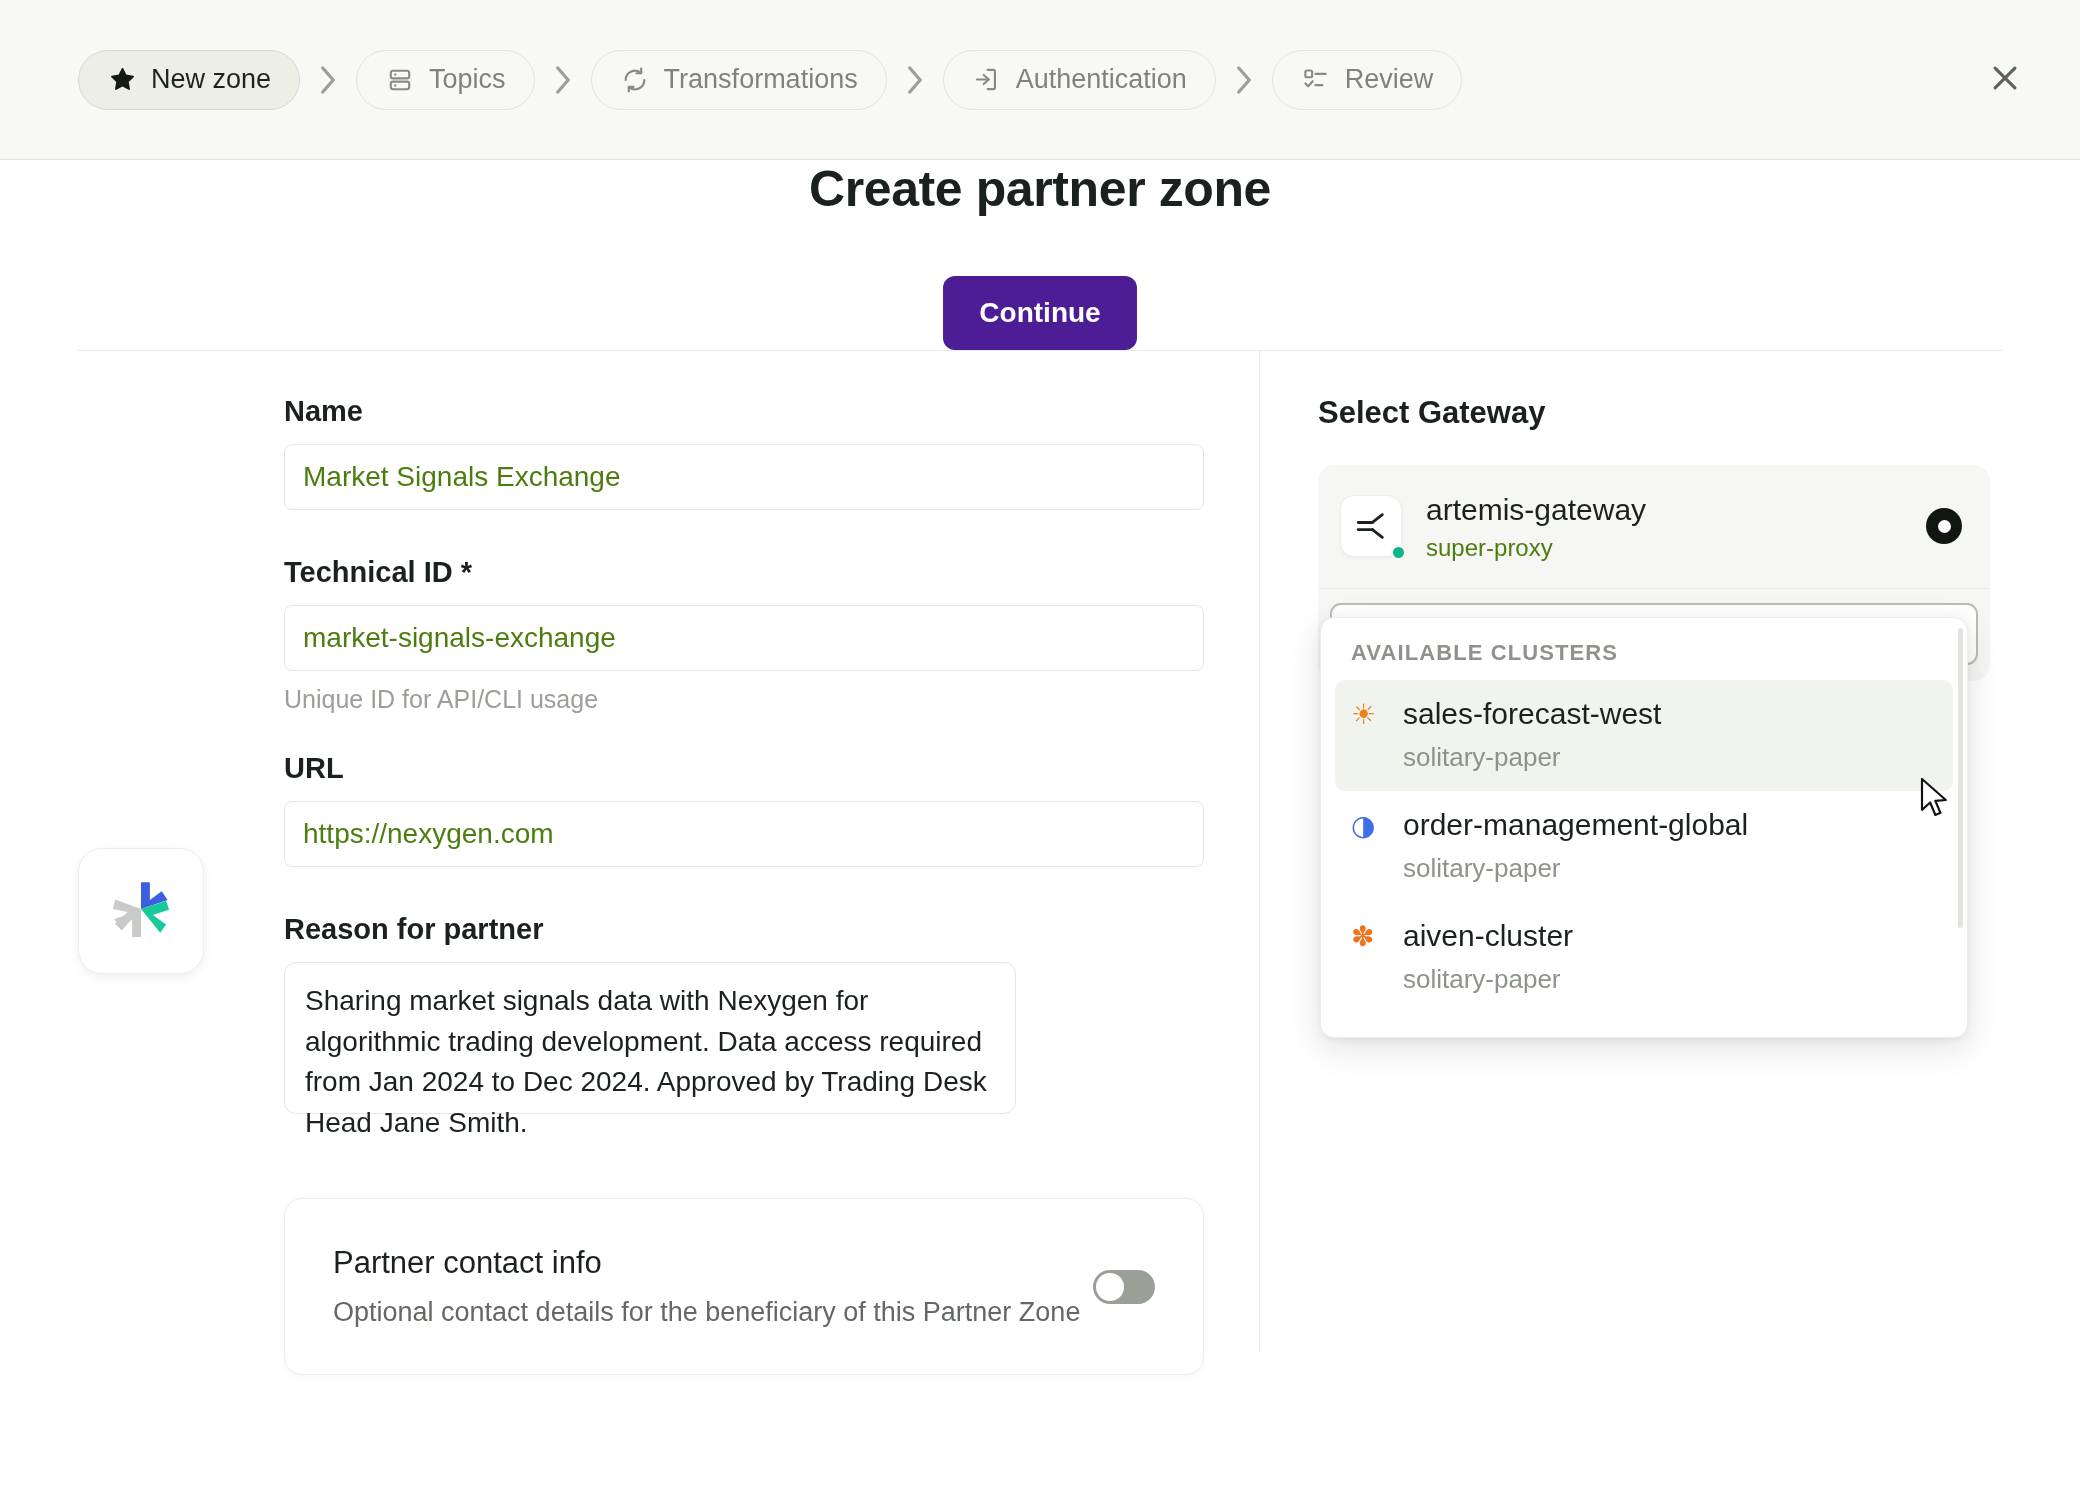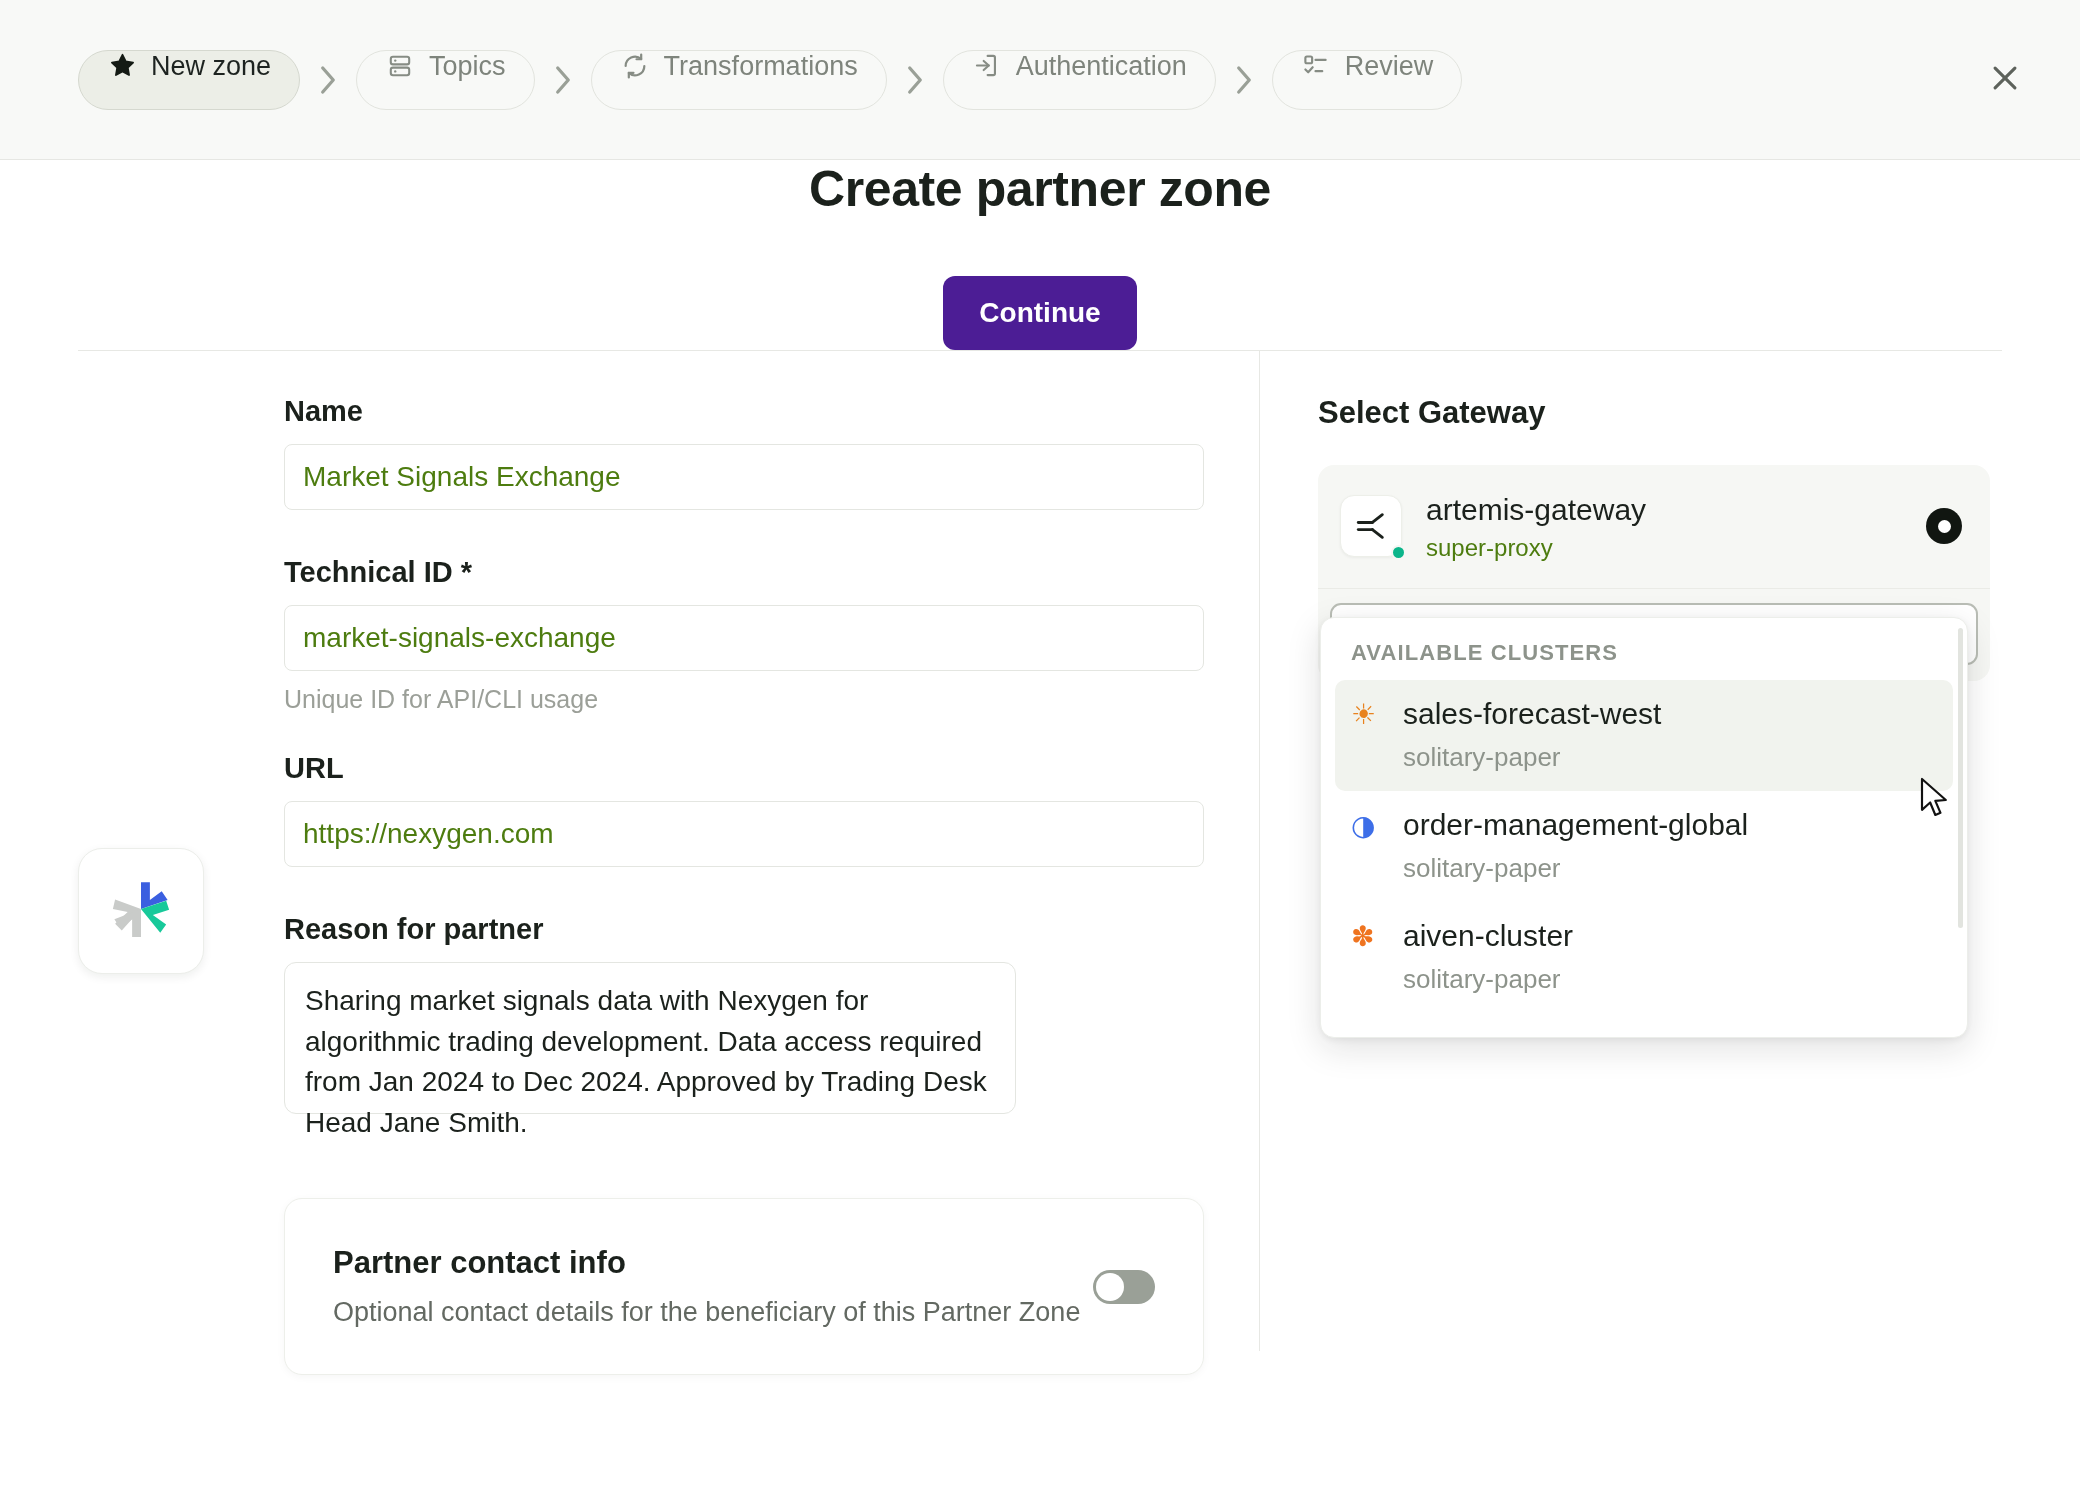--- a/index.html
+++ b/index.html
@@ -20,21 +20,21 @@
   .wizard-bar {
     position: absolute; left: 0; top: 0;
     width: 2080px; height: 160px;
     background: #f8f9f7;
     border-bottom: 1px solid #e6e7e3;
     display: flex; align-items: center;
     padding: 0 34px 0 78px;
   }
   .steps { display: flex; align-items: center; gap: 0; }
   .step {
-    display: inline-flex; gap: 14px;
+    display: inline-flex; align-items: center; gap: 14px;
     height: 60px; padding: 0 28px;
     border: 1.6px solid #e2e4de;
     border-radius: 34px;
     background: #ffffff00;
     color: #7e847c;
     font-size: 27px;
     white-space: nowrap;
   }
   .step.active {
     background: #eceee7;
@@ -123,21 +123,21 @@
   }
 
   .panel-card {
     width: 920px; margin-top: 84px;
     border: 1.4px solid #edefea; border-radius: 18px;
     background: #fff;
     box-shadow: 0 2px 8px rgba(20,25,20,.04);
     padding: 46px 48px;
     display: flex; align-items: center; justify-content: space-between;
   }
-  .panel-card h3 { font-size: 31px; font-weight: 700; color: #1b211c; margin-bottom: 16px; }
+  .panel-card h3 { font-size: 31px; font-weight: 400; color: #1b211c; margin-bottom: 16px; }
   .panel-card p { font-size: 27px; color: #62686120; color: #636962; }
 
   .toggle {
     width: 62px; height: 34px; border-radius: 17px; background: #9aa097;
     position: relative; flex: 0 0 auto; cursor: pointer; border: none;
   }
   .toggle .knob {
     position: absolute; left: 3px; top: 3px;
     width: 28px; height: 28px; border-radius: 50%;
     background: #ffffff;

